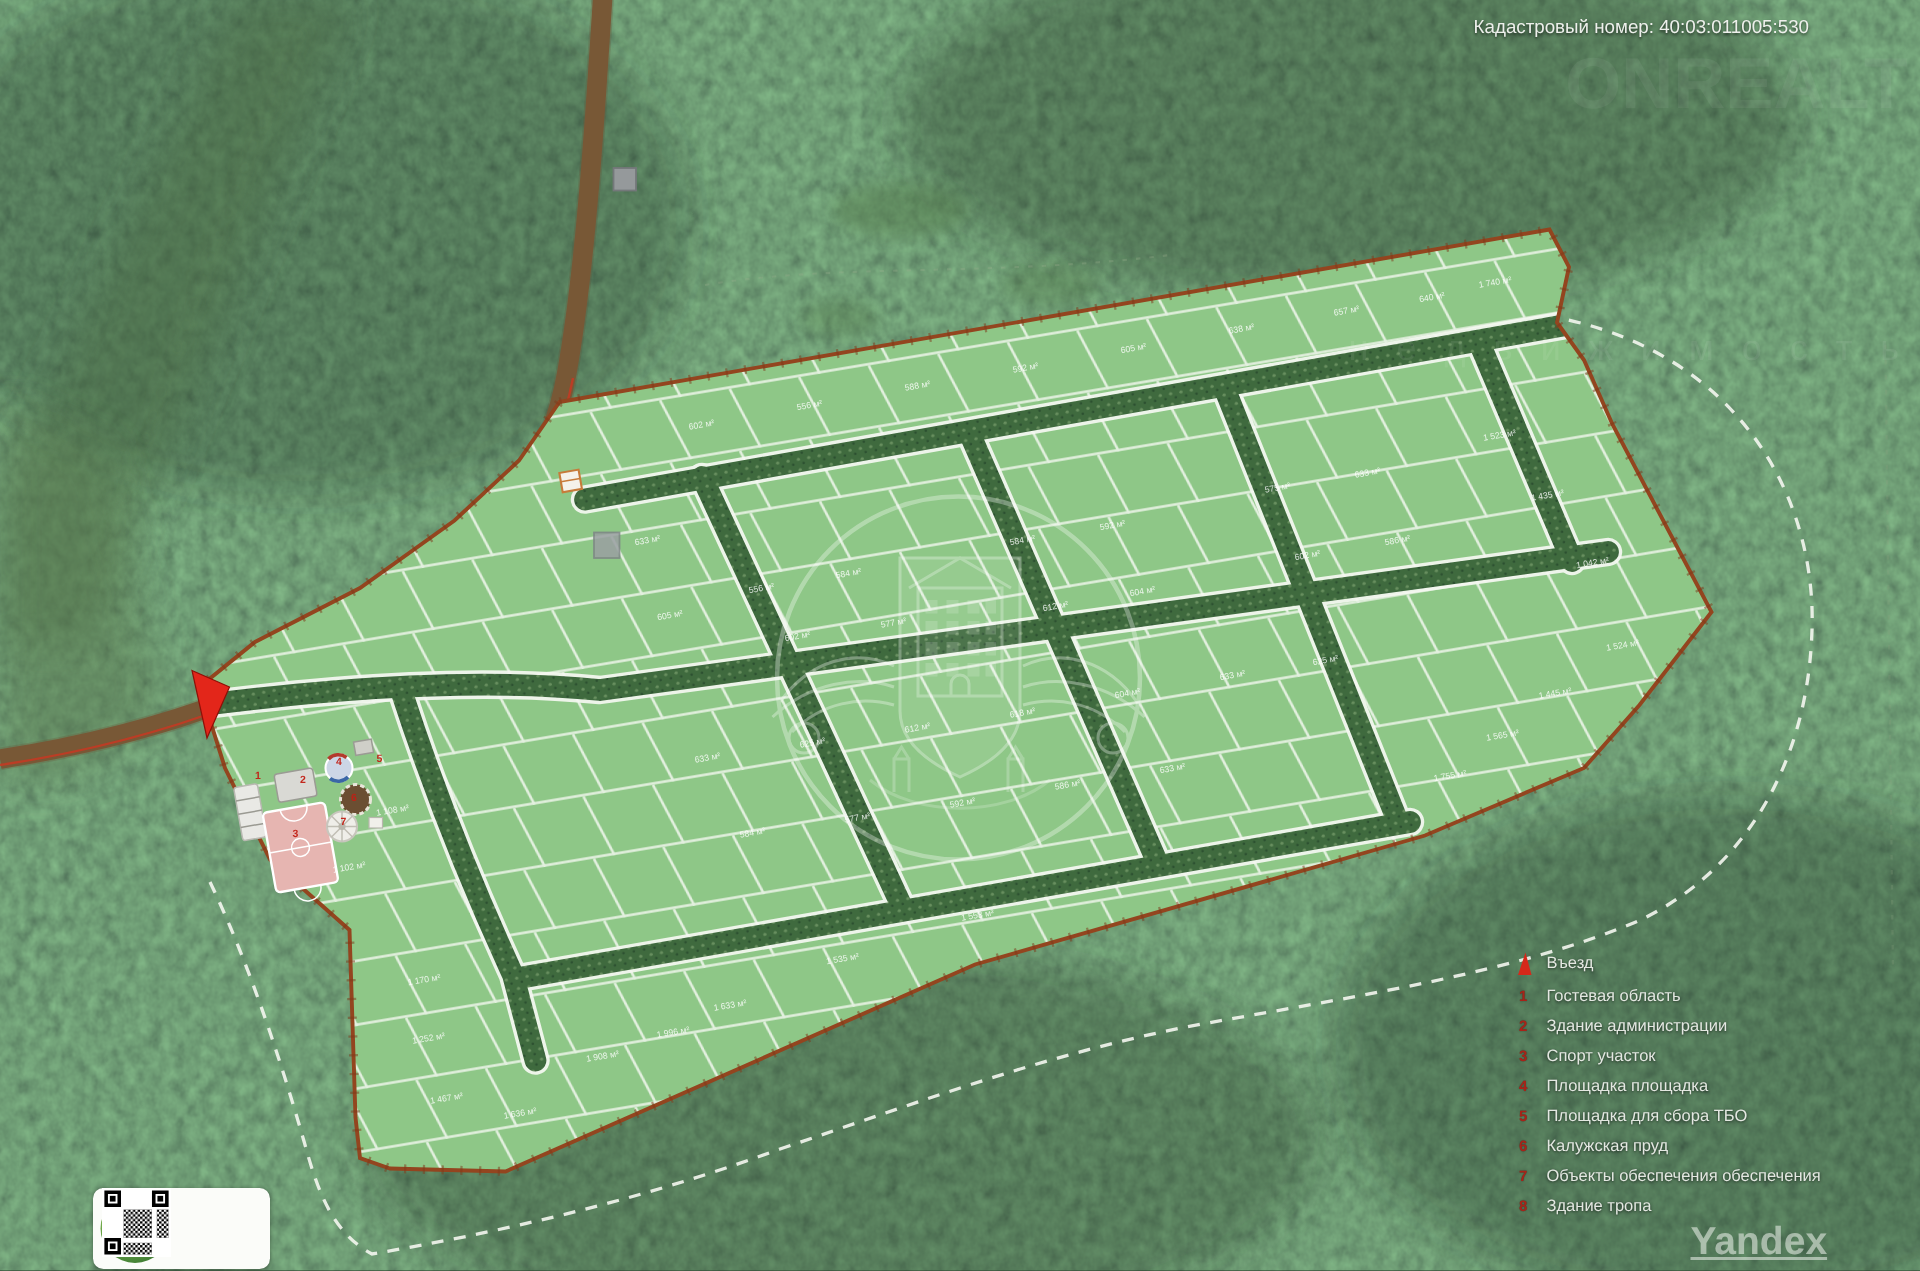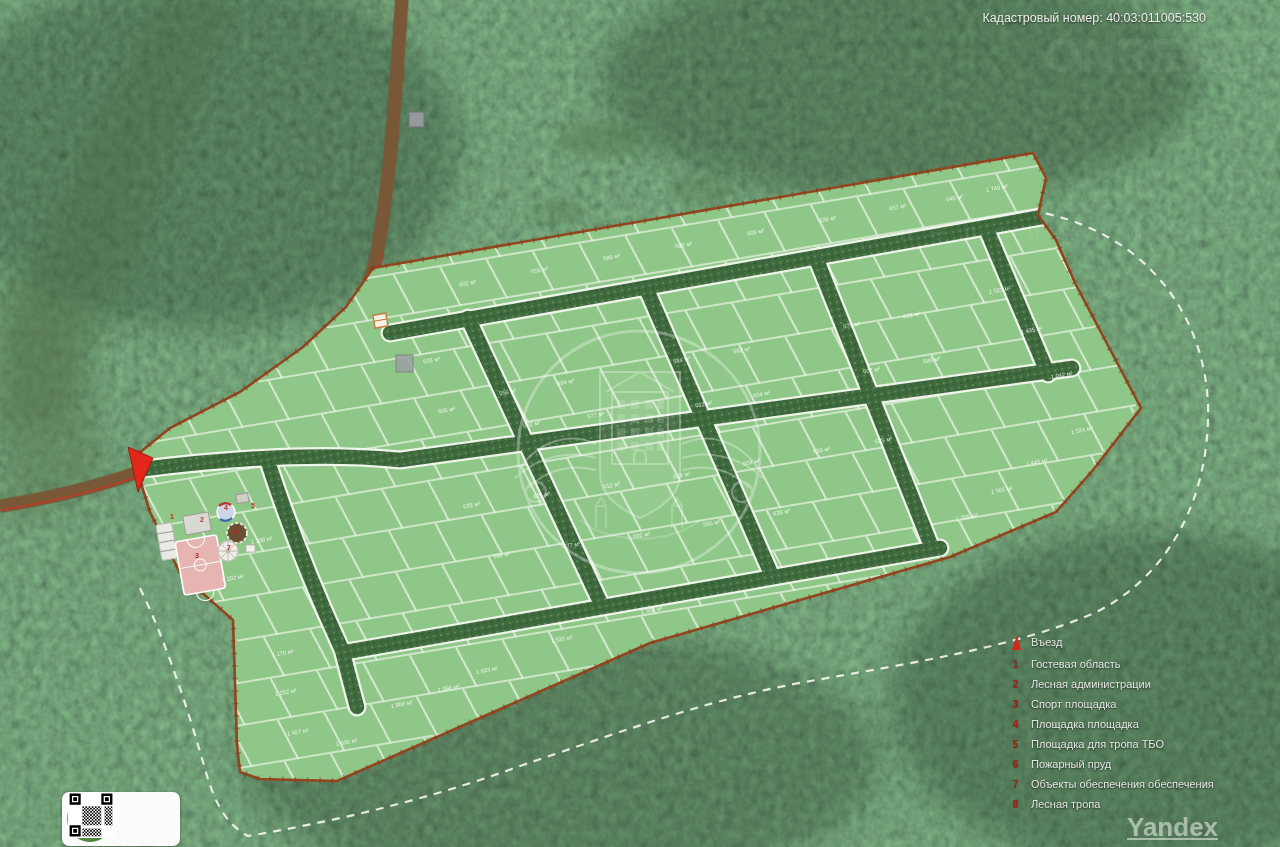--- a/index.html
+++ b/index.html
@@ -283,45 +283,45 @@
         </span>
       <span class="lab">Въезд</span>
     </div>
     <div id="legend-items">
         <div class="legend-row">
           <span class="lnum">1</span>
           <span class="lab">Гостевая область</span>
         </div>
         <div class="legend-row">
           <span class="lnum">2</span>
-          <span class="lab">Лесная администрации</span>
+          <span class="lab">Здание администрации</span>
         </div>
         <div class="legend-row">
           <span class="lnum">3</span>
-          <span class="lab">Спорт площадка</span>
+          <span class="lab">Спорт участок</span>
         </div>
         <div class="legend-row">
           <span class="lnum">4</span>
           <span class="lab">Площадка площадка</span>
         </div>
         <div class="legend-row">
           <span class="lnum">5</span>
-          <span class="lab">Площадка для тропа ТБО</span>
+          <span class="lab">Площадка для сбора ТБО</span>
         </div>
         <div class="legend-row">
           <span class="lnum">6</span>
-          <span class="lab">Пожарный пруд</span>
+          <span class="lab">Калужская пруд</span>
         </div>
         <div class="legend-row">
           <span class="lnum">7</span>
           <span class="lab">Объекты обеспечения обеспечения</span>
         </div>
         <div class="legend-row">
           <span class="lnum">8</span>
-          <span class="lab">Лесная тропа</span>
+          <span class="lab">Здание тропа</span>
         </div>
       </div>
   </div>
 
   <div class="yandex-mark">Yandex</div>
 
   <div class="ye-badge">
     <div class="ye-circle">
       <span>YE's</span>
     </div>

